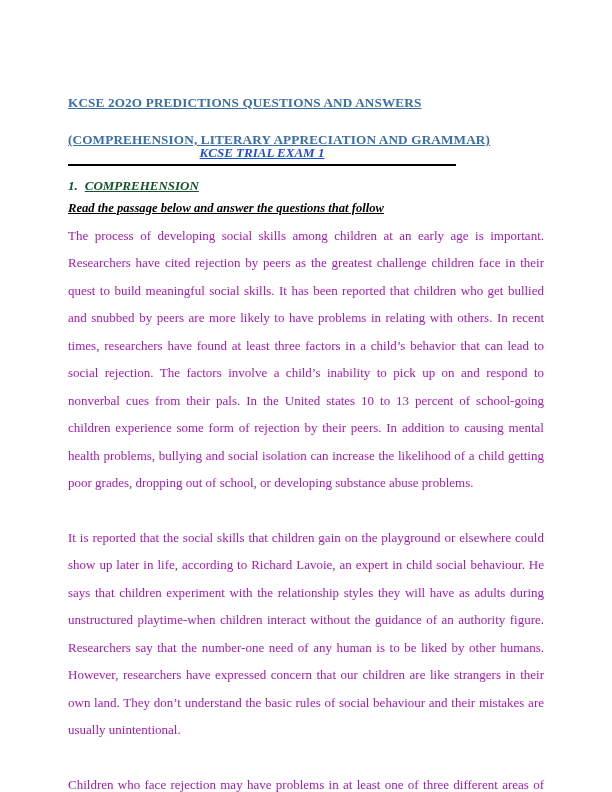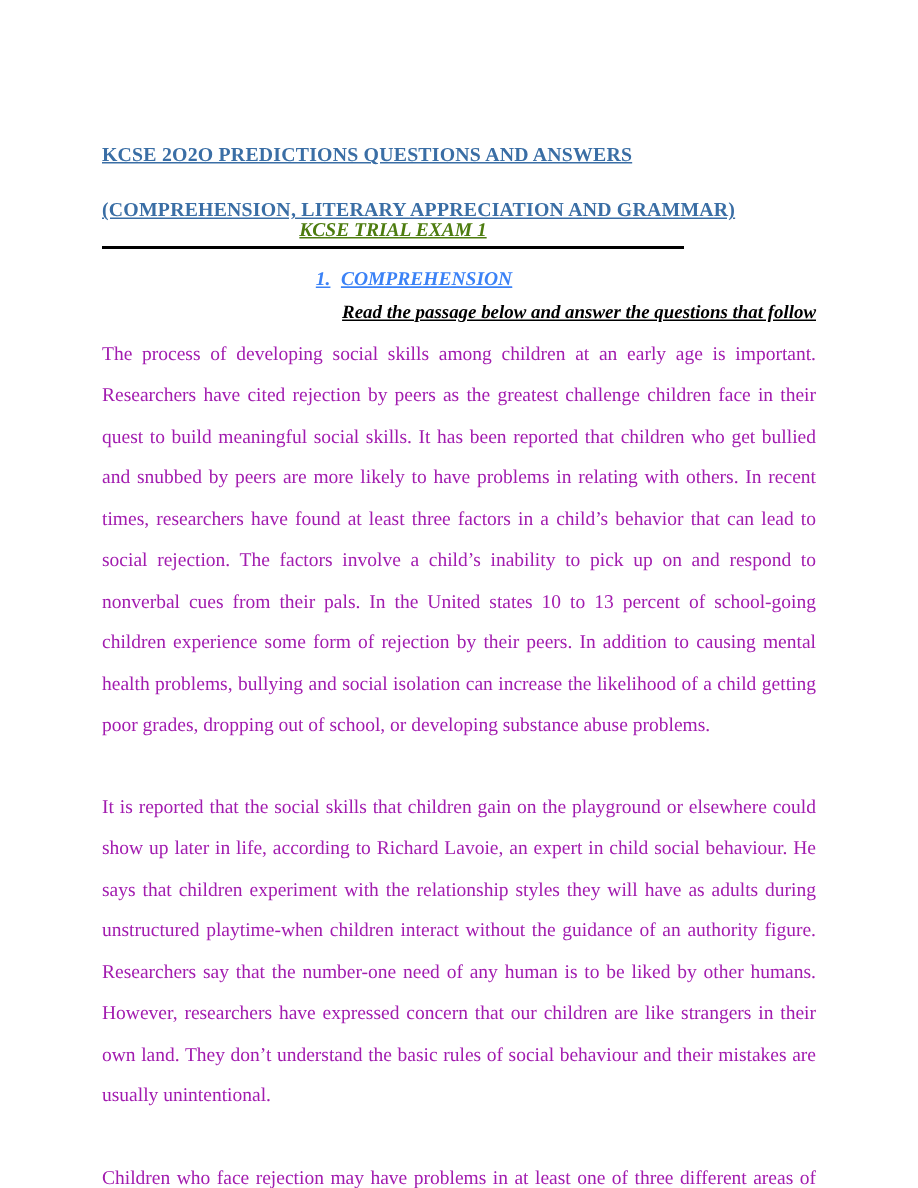--- a/index.html
+++ b/index.html
@@ -48,40 +48,38 @@
   }
   .doc-title-1 { margin-bottom: 24px; }
   .doc-title-2 { }
 
   
   .exam-header {
     text-align: center;
     font-size: 13px;
     font-weight: bold;
     font-style: italic;
-    color: #4d7c0f;
+    color: #1d4ed8;
     text-decoration: underline;
     border-bottom: 2.2px solid #000000;
     width: 388px;
     margin: 0 0 2px 0;
     padding-bottom: 3px;
     line-height: 1.12;
     box-sizing: border-box;
   }
 
   .section-line {
-    text-align: center;
     font-size: 13px;
     font-weight: bold;
     font-style: italic;
-    color: #3b82f6;
+    color: #14532d;
     margin: 6px 0 6px 0;
     line-height: 1.2;
     padding-right: 60px;
-    text-decoration: underline;
   }
   .section-number {
     font-weight: bold;
     font-style: italic;
     text-decoration: none;
     margin-right: 7px;
   }
   .section-title {
     font-weight: bold;
     font-style: italic;
@@ -89,21 +87,20 @@
   }
 
   .instruction {
     font-size: 12.6px;
     font-weight: bold;
     font-style: italic;
     color: #000000;
     text-decoration: underline;
     margin: 0 0 6px 0;
     line-height: 1.3;
-    text-align: right;
   }
 
   
   .passage {
     margin: 0;
   }
   .para {
     font-size: 13px;
     line-height: 27.5px;
     text-align: justify;

